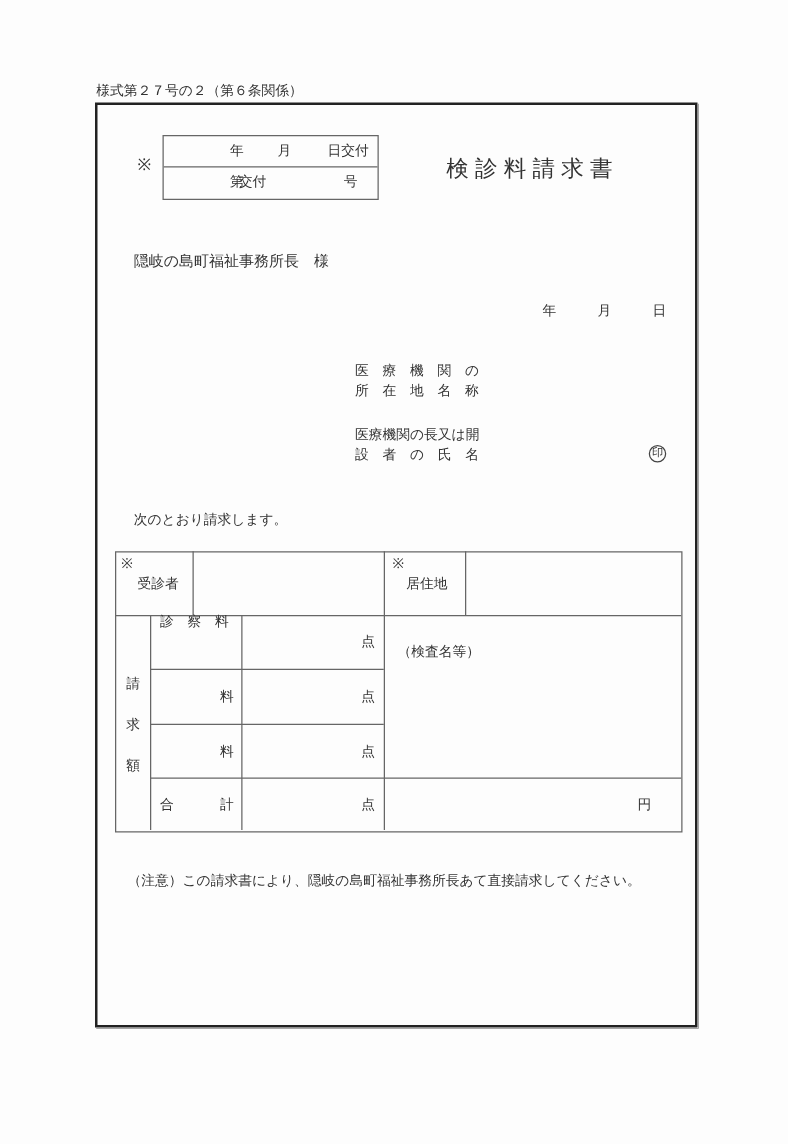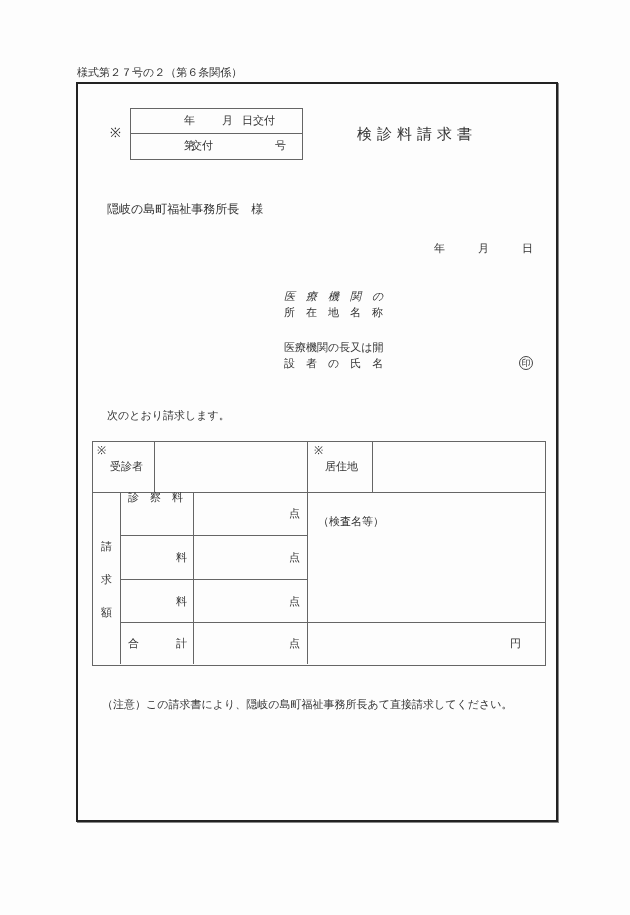--- a/index.html
+++ b/index.html
@@ -18,34 +18,34 @@
 <div class="abs" style="left:77px;top:67px;font-size:11px;">様式第２７号の２（第６条関係）</div>
 
 <div class="frame"></div>
 
 <div class="abs" style="left:110px;top:126px;font-size:13px;">※</div>
 <div class="issue-box">
     <div class="mid"></div>
   </div>
 <div class="abs" style="left:184px;top:115px;">年</div>
 <div class="abs" style="left:222px;top:115px;">月</div>
-<div class="abs" style="left:242px;top:115px;">日交付</div>
+<div class="abs" style="left:262px;top:115px;">日交付</div>
 <div class="abs" style="left:143px;top:140px;margin-left:48px;">交付</div>
 <div class="abs" style="left:184px;top:140px;">第</div>
 <div class="abs" style="left:275px;top:140px;">号</div>
 
-<div class="abs" style="left:357px;top:127px;font-size:15px;letter-spacing:5px;">検診料請求書</div>
+<div class="abs" style="left:357px;top:127px;font-size:18px;letter-spacing:5px;">検診料請求書</div>
 
 <div class="abs" style="left:107px;top:203px;font-size:12px;">隠岐の島町福祉事務所長　様</div>
 
 <div class="abs" style="left:434px;top:243px;">年</div>
 <div class="abs" style="left:478px;top:243px;">月</div>
 <div class="abs" style="left:522px;top:243px;">日</div>
 
-<div class="abs" style="left:284px;top:291px;font-style:italic;">医　療　機　関　の</div>
+<div class="abs" style="left:284px;top:291px;">医　療　機　関　の</div>
 <div class="abs" style="left:284px;top:307px;">所　在　地　名　称</div>
 <div class="abs" style="left:284px;top:342px;">医療機関の長又は開</div>
 <div class="abs" style="left:284px;top:358px;">設　者　の　氏　名</div>
 <div class="abs" style="left:519px;top:356px;width:12px;height:12px;border:1px solid #444;border-radius:50%;font-size:9px;text-align:center;line-height:12px;">印</div>
 
 <div class="abs" style="left:107px;top:410px;">次のとおり請求します。</div>
 
 <div style="position:absolute;left:92px;top:441px;width:452px;height:223px;border:1px solid #666;"></div>
 
 <div class="line" style="left:92px;top:492px;width:453px;height:1px;"></div>

